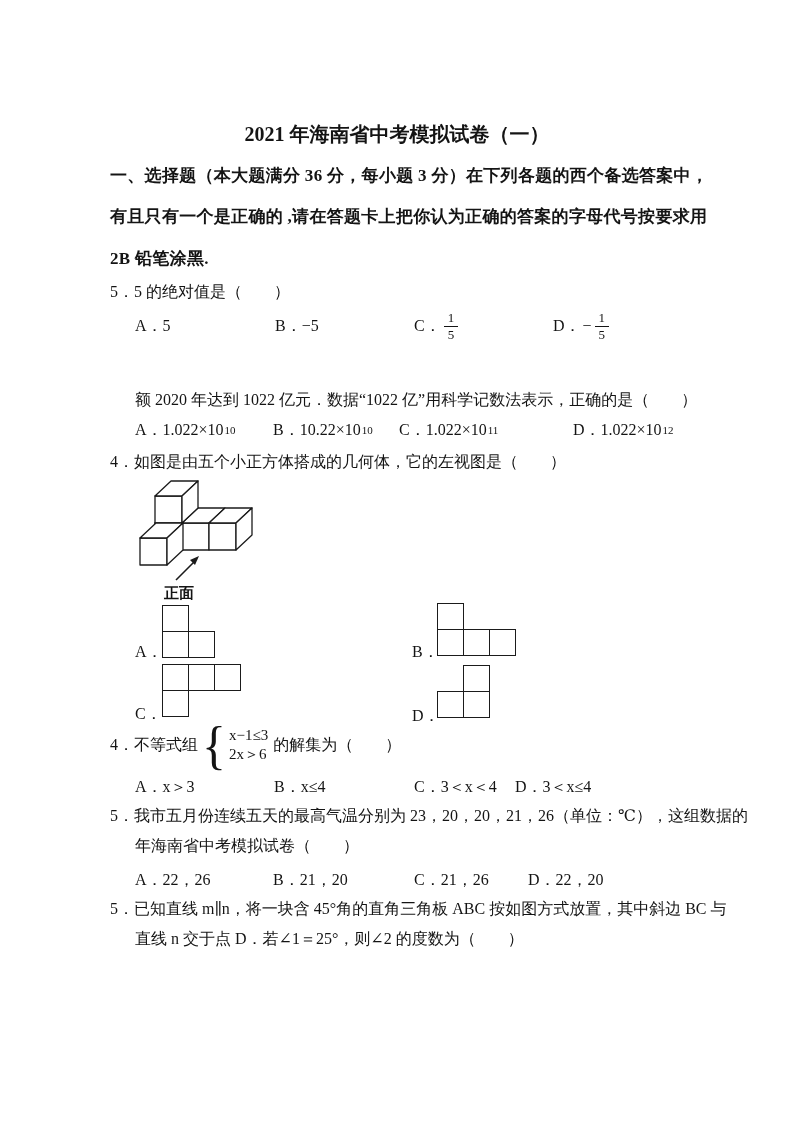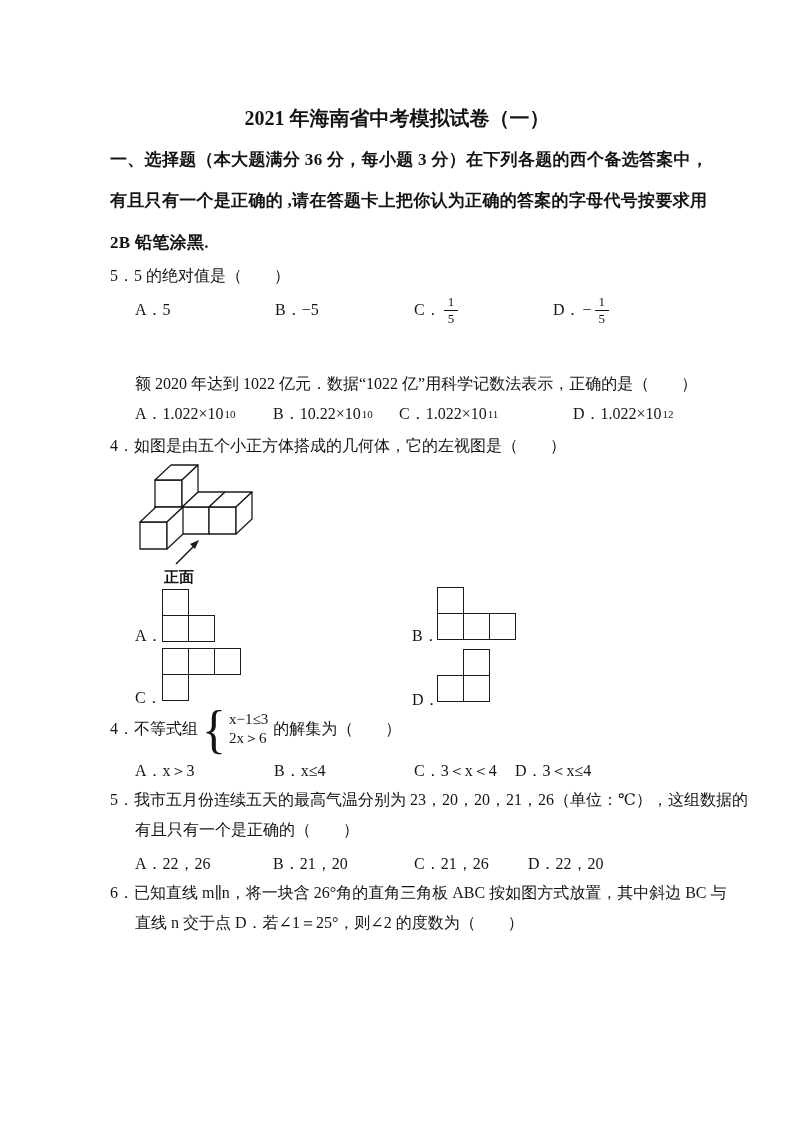--- a/index.html
+++ b/index.html
@@ -1,17 +1,17 @@
 <!DOCTYPE html>
 <html><head>
 <meta charset="utf-8">
 <style>
   html,body { margin:0; padding:0; background:#ffffff; }
   .page {
-    position:relative; width:794px; height:977px; margin:0 auto;
+    position:relative; width:794px; height:977px; margin:16px auto;
     background:#ffffff; overflow:hidden;
     font-family:"Liberation Serif","DejaVu Serif",serif;
     color:#141414;
   }
   .abs { position:absolute; white-space:nowrap; }
   .title { left:0; right:0; top:106px; text-align:center; font-size:20px; line-height:24px; font-weight:700; }
   .intro { font-size:17px; line-height:21px; font-weight:700; letter-spacing:0.3px; }
   .qline { font-size:16px; line-height:20px; }
   .optrow { position:absolute; font-size:16px; height:28px; }
   .optcell { position:absolute; top:0; white-space:nowrap; display:flex; align-items:center; height:28px; }
@@ -155,24 +155,24 @@
     <span class="q4suffix">的解集为（　　）</span>
   </div>
   <div class="optrow" style="left:135px; top:757px; width:620px;">
     <span class="optcell" style="left:0;">A．x＞3</span>
     <span class="optcell" style="left:139px;">B．x≤4</span>
     <span class="optcell" style="left:279px;">C．3＜x＜4</span>
     <span class="optcell" style="left:380px;">D．3＜x≤4</span>
   </div>
 
   <div class="abs qline" style="left:110px; top:790px;">5．我市五月份连续五天的最高气温分别为 23，20，20，21，26（单位：℃），这组数据的</div>
-  <div class="abs qline" style="left:135px; top:820px;">有且只有一个是正确的（　　）</div>
+  <div class="abs qline" style="left:135px; top:820px;">年海南省中考模拟试卷（　　）</div>
   <div class="optrow" style="left:135px; top:850px; width:620px;">
     <span class="optcell" style="left:0;">A．22，26</span>
     <span class="optcell" style="left:138px;">B．21，20</span>
     <span class="optcell" style="left:279px;">C．21，26</span>
     <span class="optcell" style="left:393px;">D．22，20</span>
   </div>
 
-  <div class="abs qline" style="left:110px; top:883px;">6．已知直线 m∥n，将一块含 26°角的直角三角板 ABC 按如图方式放置，其中斜边 BC 与</div>
+  <div class="abs qline" style="left:110px; top:883px;">5．已知直线 m∥n，将一块含 45°角的直角三角板 ABC 按如图方式放置，其中斜边 BC 与</div>
   <div class="abs qline" style="left:135px; top:913px;">直线 n 交于点 D．若∠1＝25°，则∠2 的度数为（　　）</div>
 
 </div>
 
 </body></html>

